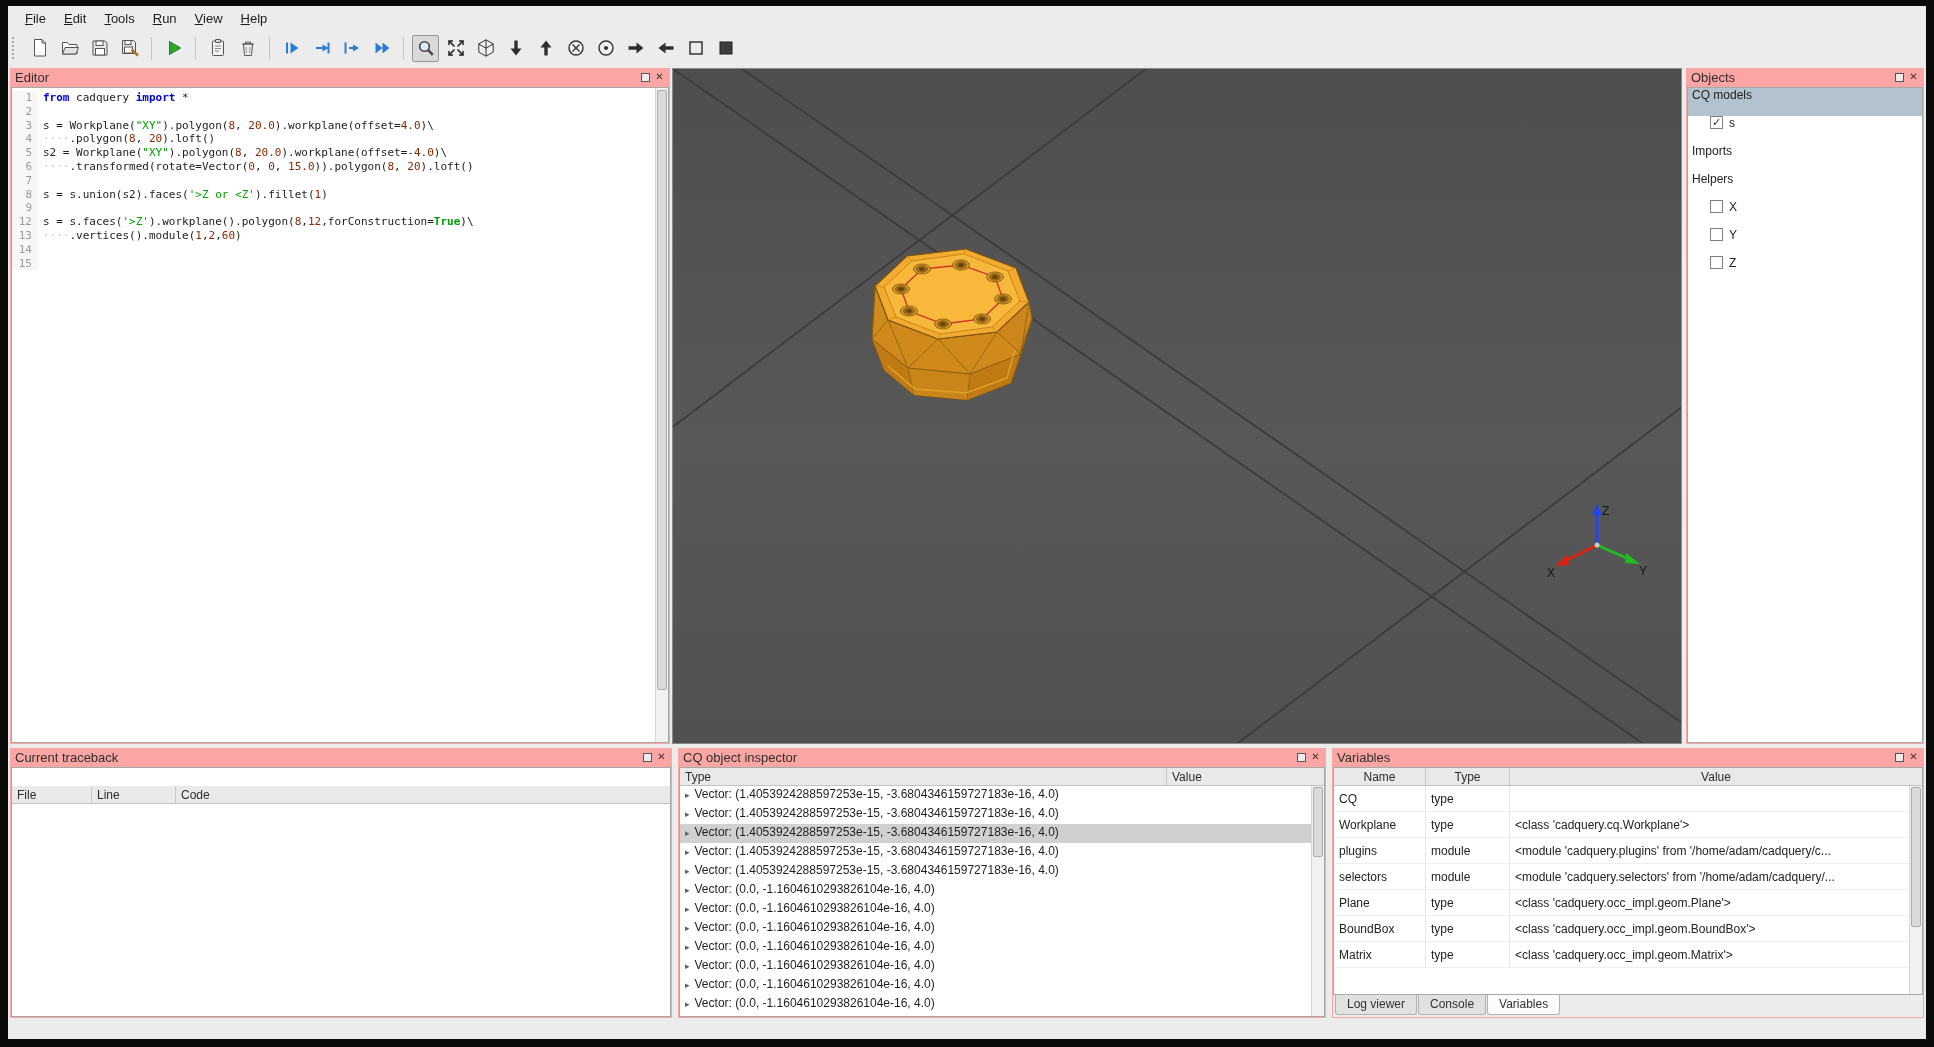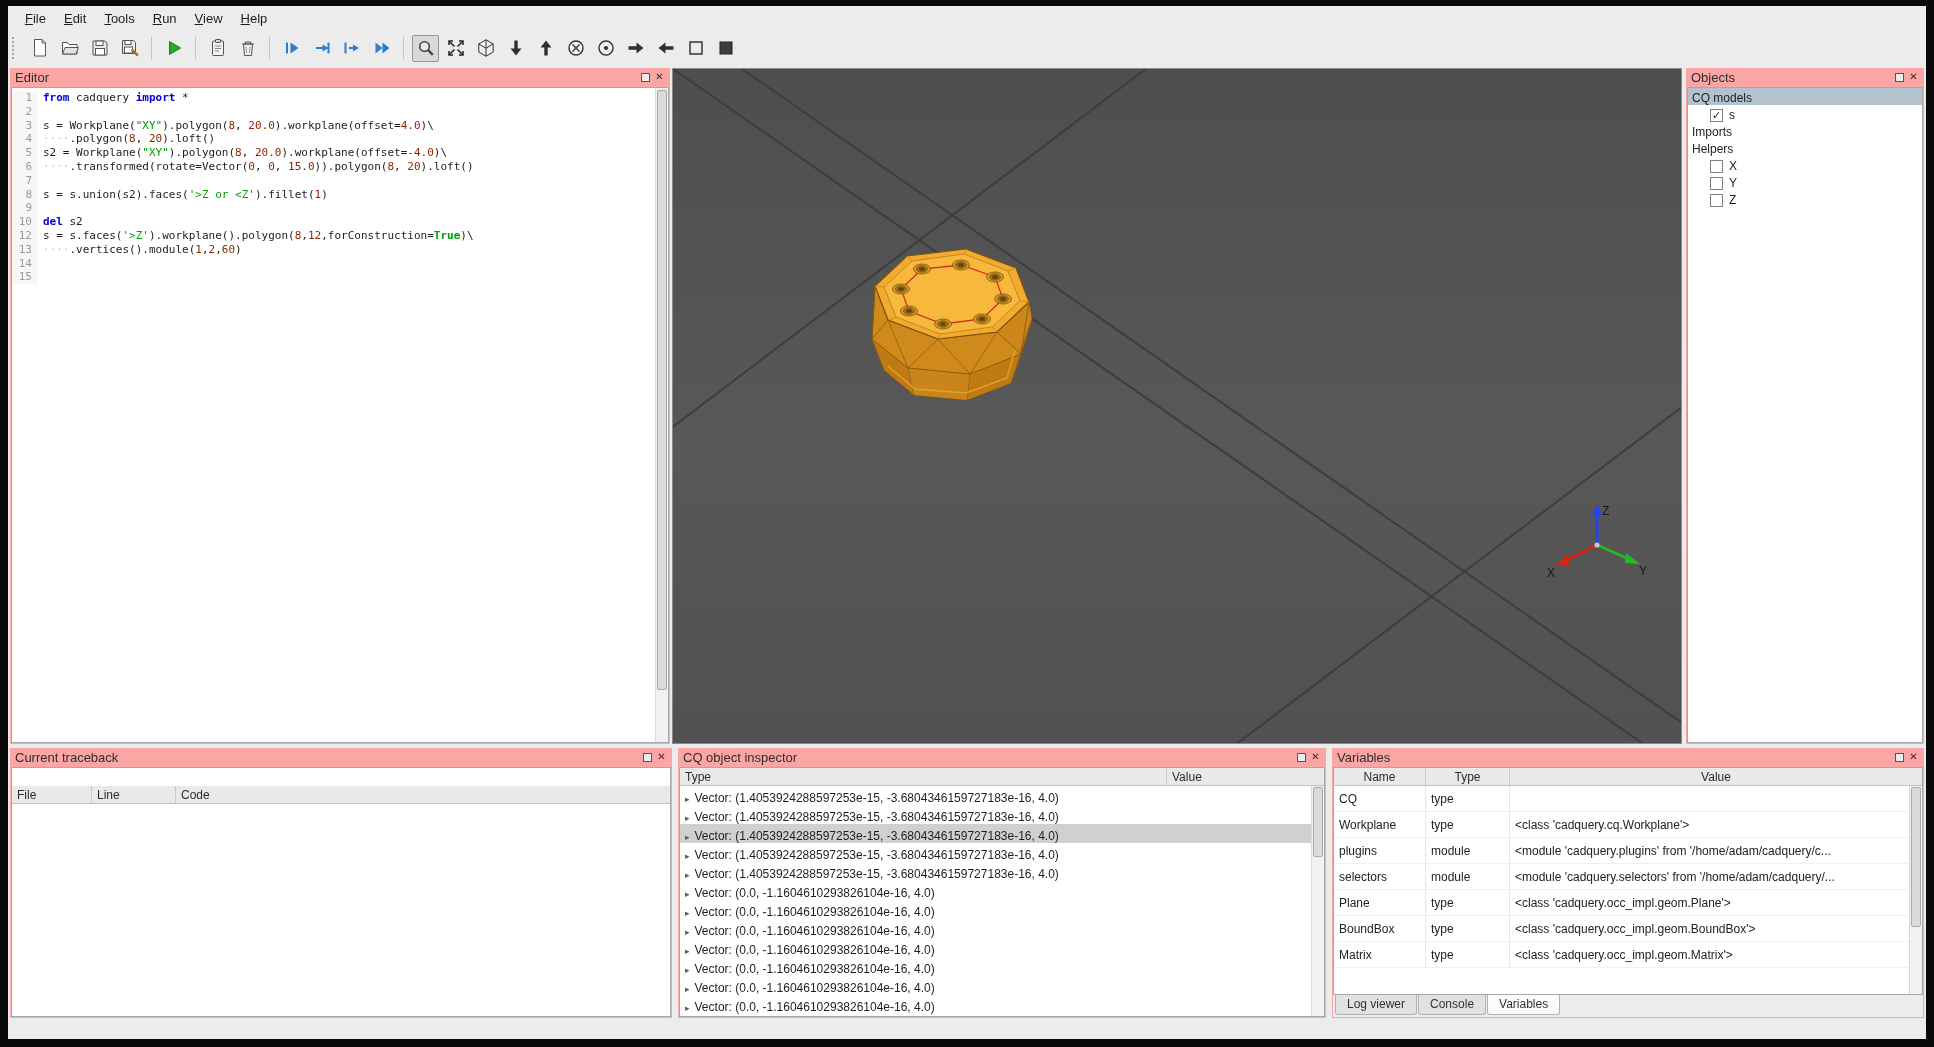--- a/index.html
+++ b/index.html
@@ -49,37 +49,37 @@
   
   .viewport{position:absolute;left:664px;top:62px;width:1010px;height:676px;background:linear-gradient(180deg,#4e4e4e 0%,#585858 55%,#515151 100%);border:1px solid #8a8a8a;overflow:hidden}
   .grid-svg,.model-svg,.axis-svg{position:absolute}
   .grid-svg{inset:0;width:100%;height:100%}
   .model-svg{left:195px;top:172px;width:175px;height:172px}
   .axis-svg{left:872px;top:432px;width:104px;height:86px}
   .axis-svg text{font-family:"Liberation Sans",sans-serif;font-size:12px;fill:#161616}
 
   
   .objects-panel{left:1678px;top:62px;width:238px;height:676px}
-  .obj-row{height:17px;display:flex;align-items:flex-end;padding-left:4px;font-size:12px;color:#222}
+  .obj-row{height:28px;display:flex;align-items:flex-start;padding-left:4px;font-size:12px;color:#222}
   .obj-row.root{background:#b3c2cf}
   .obj-row.indent{padding-left:22px}
   .cb{width:13px;height:13px;border:1px solid #7f7f7f;background:#fff;margin-right:6px;font-size:11px;line-height:11px;text-align:center;color:#2a2a2a;flex:0 0 13px}
 
   
   .traceback-panel{left:2px;top:742px;width:662px;height:270px}
   .inspector-panel{left:670px;top:742px;width:648px;height:270px}
   .variables-panel{left:1324px;top:742px;width:592px;height:270px}
 
   .grid-head{display:flex;background:#e9e9e9;border-bottom:1px solid #c2c2c2;height:18px;font-size:12px;color:#2c2c2c}
   .gh-cell{padding:1px 5px;border-right:1px solid #c9c9c9;display:flex;align-items:center}
   .gh-cell.center{justify-content:center}
   .tb-gap{height:18px;background:#fff}
 
   .insp-rows{position:absolute;left:0;right:13px;top:18px;bottom:0;overflow:hidden}
-  .insp-row{height:19px;line-height:24px;font-size:12px;white-space:nowrap;padding-left:5px;color:#1e1e1e}
+  .insp-row{height:19px;line-height:16px;font-size:12px;white-space:nowrap;padding-left:5px;color:#1e1e1e}
   .insp-row .arr{color:#5d5d5d;font-size:9px;margin-right:5px}
   .insp-row.sel{background:#d0d0d0}
   .side-scroll{position:absolute;right:0;top:18px;bottom:0;width:13px;background:#f1f1f1;border-left:1px solid #d8d8d8}
 
   .var-rows{position:absolute;left:0;right:13px;top:18px;bottom:0;overflow:hidden}
   .var-row{display:flex;height:26px;border-bottom:1px solid #efefef;font-size:12px;align-items:stretch}
   .vcell{padding:0 5px;display:flex;align-items:center;border-right:1px solid #e6e6e6;overflow:hidden;white-space:nowrap}
   .vc-name{flex:0 0 92px}
   .vc-type{flex:0 0 84px}
   .vc-value{flex:1 1 auto;border-right:none}
@@ -302,21 +302,20 @@
         <div class="code-lines">
             <div class="crow"><span class="ln">1</span><span class="ct"><span class="tok-kw">from</span><span class="tok-pl"> cadquery </span><span class="tok-kw">import</span><span class="tok-pl"> *</span></span></div>
             <div class="crow"><span class="ln">2</span><span class="ct">&nbsp;</span></div>
             <div class="crow"><span class="ln">3</span><span class="ct"><span class="tok-pl">s = Workplane(</span><span class="tok-str">"XY"</span><span class="tok-pl">).polygon(</span><span class="tok-num">8</span><span class="tok-pl">, </span><span class="tok-num">20.0</span><span class="tok-pl">).workplane(offset=</span><span class="tok-num">4.0</span><span class="tok-pl">)\</span></span></div>
             <div class="crow"><span class="ln">4</span><span class="ct"><span class="tok-ws">····</span><span class="tok-pl">.polygon(</span><span class="tok-num">8</span><span class="tok-pl">, </span><span class="tok-num">20</span><span class="tok-pl">).loft()</span></span></div>
             <div class="crow"><span class="ln">5</span><span class="ct"><span class="tok-pl">s2 = Workplane(</span><span class="tok-str">"XY"</span><span class="tok-pl">).polygon(</span><span class="tok-num">8</span><span class="tok-pl">, </span><span class="tok-num">20.0</span><span class="tok-pl">).workplane(offset=</span><span class="tok-num">-4.0</span><span class="tok-pl">)\</span></span></div>
             <div class="crow"><span class="ln">6</span><span class="ct"><span class="tok-ws">····</span><span class="tok-pl">.transformed(rotate=Vector(</span><span class="tok-num">0</span><span class="tok-pl">, </span><span class="tok-num">0</span><span class="tok-pl">, </span><span class="tok-num">15.0</span><span class="tok-pl">)).polygon(</span><span class="tok-num">8</span><span class="tok-pl">, </span><span class="tok-num">20</span><span class="tok-pl">).loft()</span></span></div>
             <div class="crow"><span class="ln">7</span><span class="ct">&nbsp;</span></div>
             <div class="crow"><span class="ln">8</span><span class="ct"><span class="tok-pl">s = s.union(s2).faces(</span><span class="tok-str">'&gt;Z or &lt;Z'</span><span class="tok-pl">).fillet(</span><span class="tok-num">1</span><span class="tok-pl">)</span></span></div>
             <div class="crow"><span class="ln">9</span><span class="ct">&nbsp;</span></div>
-            <div class="crow"><span class="ln">10</span><span class="ct"><span class="tok-kw">del</span><span class="tok-pl"> s2</span></span></div>
             <div class="crow"><span class="ln">12</span><span class="ct"><span class="tok-pl">s = s.faces(</span><span class="tok-str">'&gt;Z'</span><span class="tok-pl">).workplane().polygon(</span><span class="tok-num">8</span><span class="tok-pl">,</span><span class="tok-num">12</span><span class="tok-pl">,forConstruction=</span><span class="tok-bi">True</span><span class="tok-pl">)\</span></span></div>
             <div class="crow"><span class="ln">13</span><span class="ct"><span class="tok-ws">····</span><span class="tok-pl">.vertices().module(</span><span class="tok-num">1</span><span class="tok-pl">,</span><span class="tok-num">2</span><span class="tok-pl">,</span><span class="tok-num">60</span><span class="tok-pl">)</span></span></div>
             <div class="crow"><span class="ln">14</span><span class="ct">&nbsp;</span></div>
             <div class="crow"><span class="ln">15</span><span class="ct">&nbsp;</span></div>
           </div>
         <div class="vscroll">
           <div class="vthumb" style="top:2px;height:600px"></div>
         </div>
       </div>
     </div>

